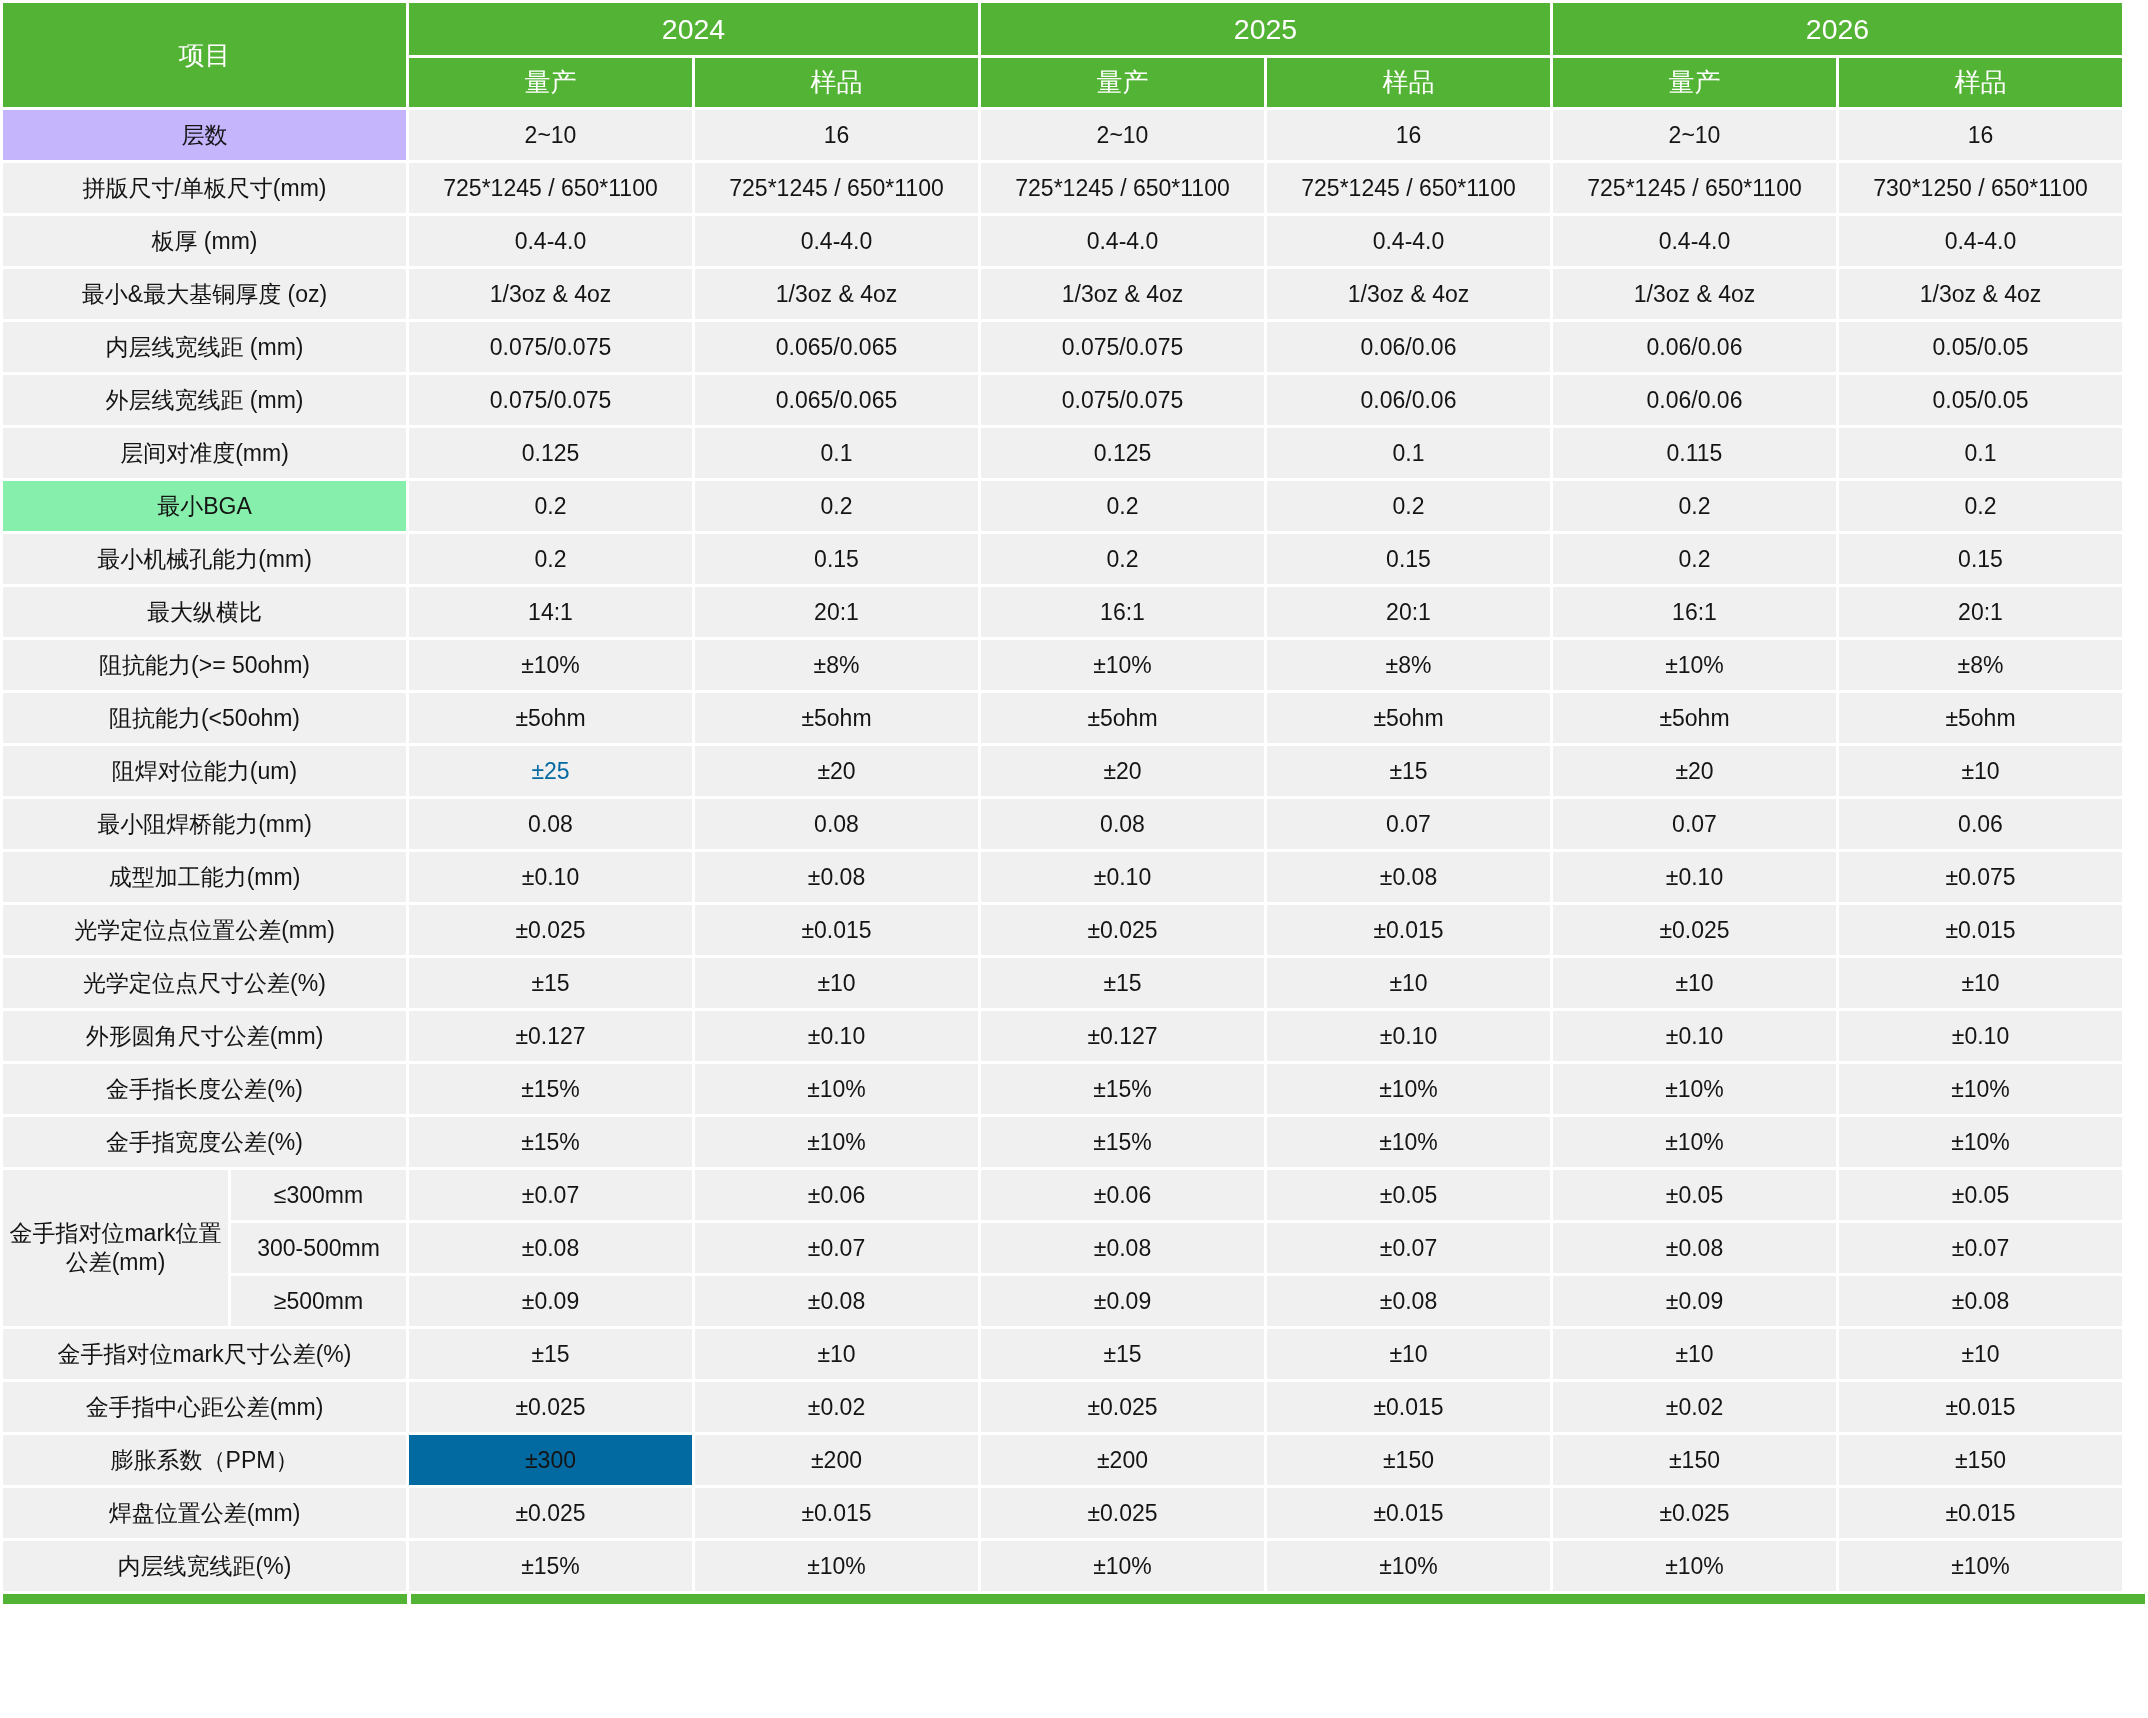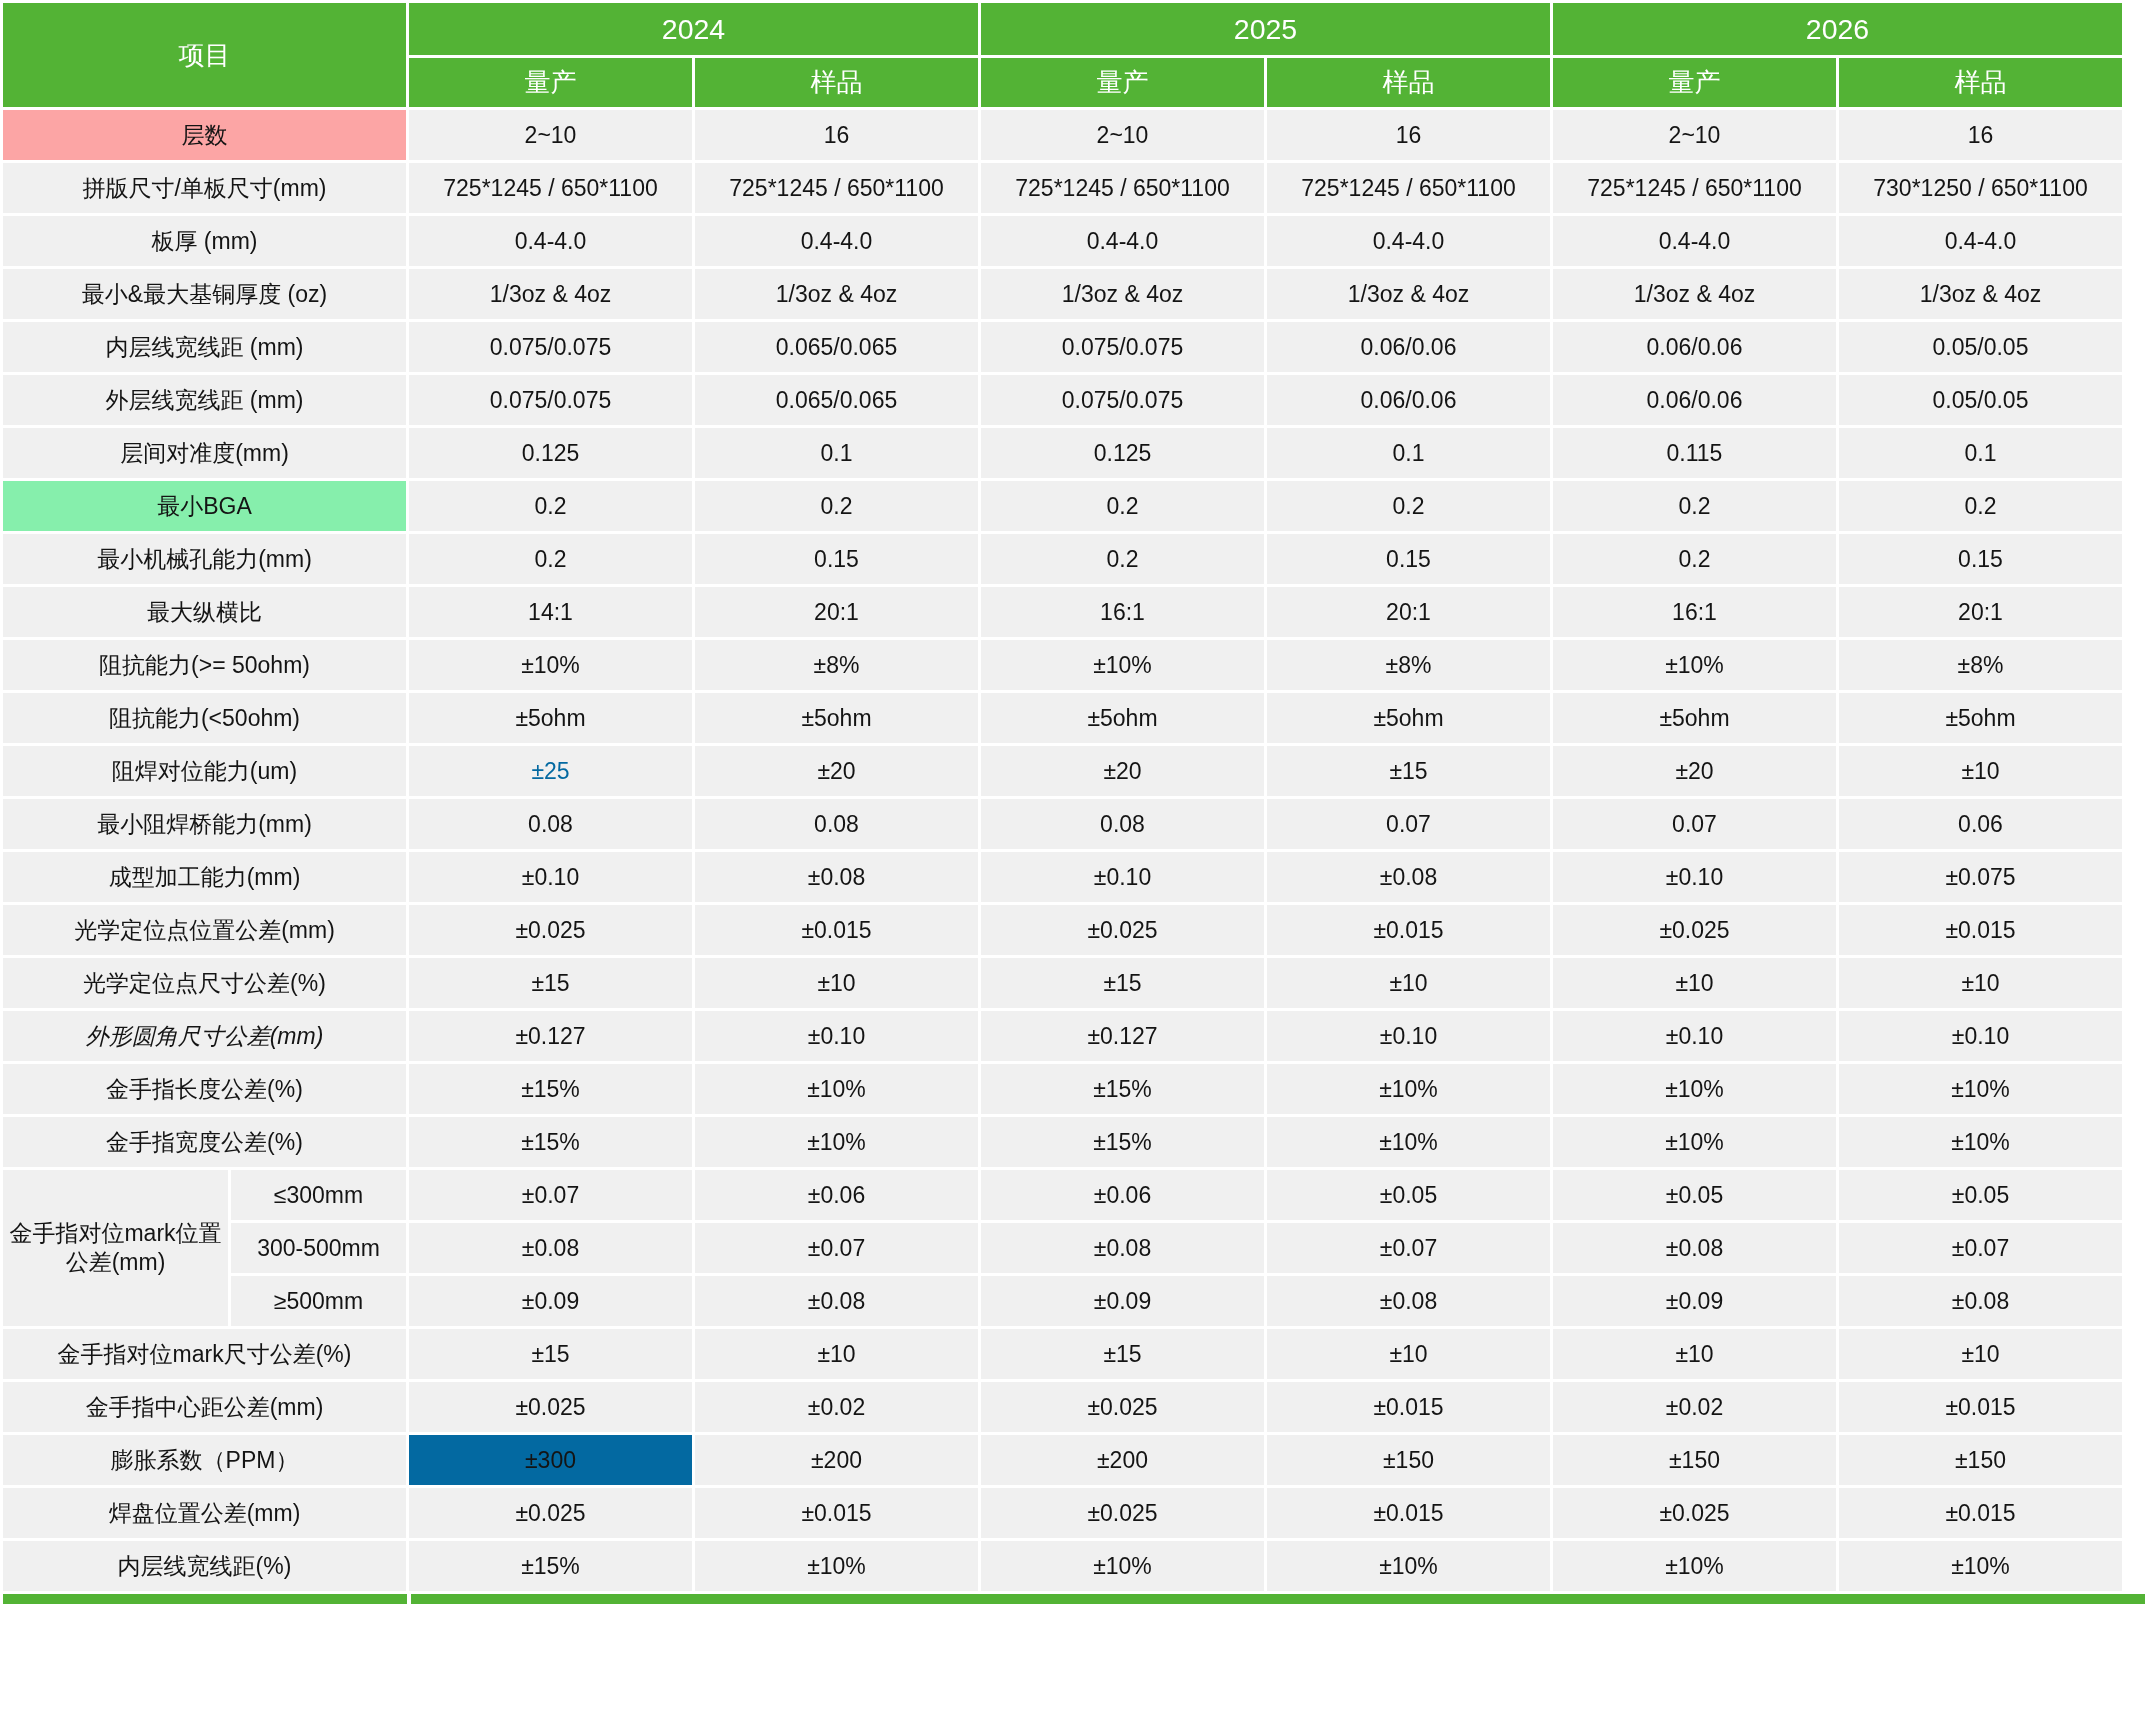--- a/index.html
+++ b/index.html
@@ -73,21 +73,21 @@
         <th class="phase-cell" style="background: rgb(83, 179, 53); color: rgb(255, 255, 255);">量产</th>
         <th class="phase-cell" style="background: rgb(83, 179, 53); color: rgb(255, 255, 255);">样品</th>
         <th class="phase-cell" style="background: rgb(83, 179, 53); color: rgb(255, 255, 255);">量产</th>
         <th class="phase-cell" style="background: rgb(83, 179, 53); color: rgb(255, 255, 255);">样品</th>
         <th class="phase-cell" style="background: rgb(83, 179, 53); color: rgb(255, 255, 255);">量产</th>
         <th class="phase-cell" style="background: rgb(83, 179, 53); color: rgb(255, 255, 255);">样品</th>
       </tr>
     </thead>
     <tbody id="spec-body">
         <tr>
-          <th class="row-label" colspan="2" style="background: #fca5a5; color: rgb(20, 20, 20);">层数</th>
+          <th class="row-label" colspan="2" style="background: #c4b5fd; color: rgb(20, 20, 20);">层数</th>
           <td style="background: rgb(240, 240, 240); color: rgb(20, 20, 20);">2~10</td>
           <td style="background: rgb(240, 240, 240); color: rgb(20, 20, 20);">16</td>
           <td style="background: rgb(240, 240, 240); color: rgb(20, 20, 20);">2~10</td>
           <td style="background: rgb(240, 240, 240); color: rgb(20, 20, 20);">16</td>
           <td style="background: rgb(240, 240, 240); color: rgb(20, 20, 20);">2~10</td>
           <td style="background: rgb(240, 240, 240); color: rgb(20, 20, 20);">16</td>
         </tr>
         <tr>
           <th class="row-label" colspan="2" style="background: rgb(240, 240, 240); color: rgb(20, 20, 20);">拼版尺寸/单板尺寸(mm)</th>
           <td style="background: rgb(240, 240, 240); color: rgb(20, 20, 20);">725*1245 / 650*1100</td>
@@ -226,21 +226,21 @@
         <tr>
           <th class="row-label" colspan="2" style="background: rgb(240, 240, 240); color: rgb(20, 20, 20);">光学定位点尺寸公差(%)</th>
           <td style="background: rgb(240, 240, 240); color: rgb(20, 20, 20);">±15</td>
           <td style="background: rgb(240, 240, 240); color: rgb(20, 20, 20);">±10</td>
           <td style="background: rgb(240, 240, 240); color: rgb(20, 20, 20);">±15</td>
           <td style="background: rgb(240, 240, 240); color: rgb(20, 20, 20);">±10</td>
           <td style="background: rgb(240, 240, 240); color: rgb(20, 20, 20);">±10</td>
           <td style="background: rgb(240, 240, 240); color: rgb(20, 20, 20);">±10</td>
         </tr>
         <tr>
-          <th class="row-label" colspan="2" style="background: rgb(240, 240, 240); color: rgb(20, 20, 20); font-style: italic;">外形圆角尺寸公差(mm)</th>
+          <th class="row-label" colspan="2" style="background: rgb(240, 240, 240); color: rgb(20, 20, 20);">外形圆角尺寸公差(mm)</th>
           <td style="background: rgb(240, 240, 240); color: rgb(20, 20, 20);">±0.127</td>
           <td style="background: rgb(240, 240, 240); color: rgb(20, 20, 20);">±0.10</td>
           <td style="background: rgb(240, 240, 240); color: rgb(20, 20, 20);">±0.127</td>
           <td style="background: rgb(240, 240, 240); color: rgb(20, 20, 20);">±0.10</td>
           <td style="background: rgb(240, 240, 240); color: rgb(20, 20, 20);">±0.10</td>
           <td style="background: rgb(240, 240, 240); color: rgb(20, 20, 20);">±0.10</td>
         </tr>
         <tr>
           <th class="row-label" colspan="2" style="background: rgb(240, 240, 240); color: rgb(20, 20, 20);">金手指长度公差(%)</th>
           <td style="background: rgb(240, 240, 240); color: rgb(20, 20, 20);">±15%</td>

